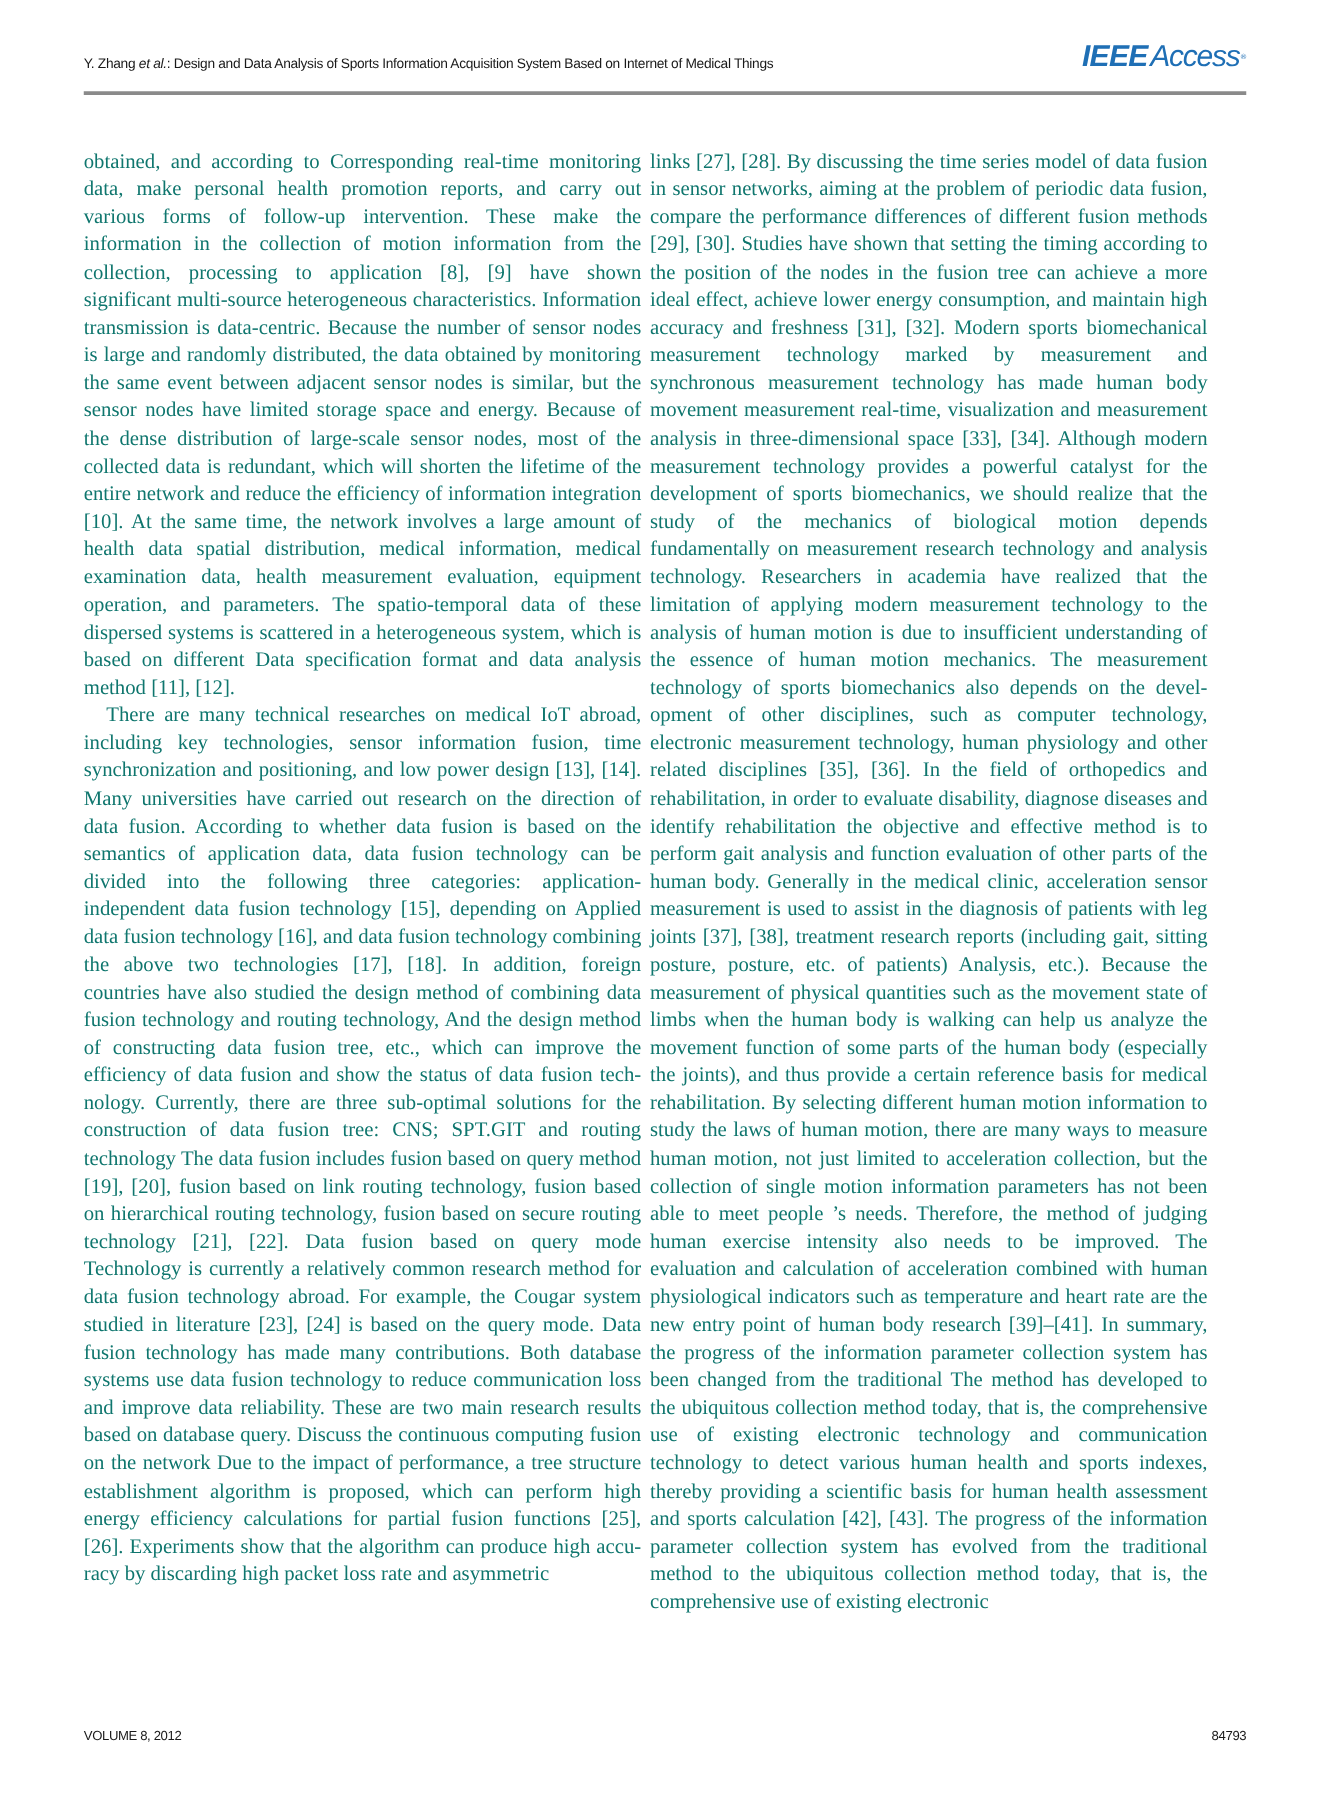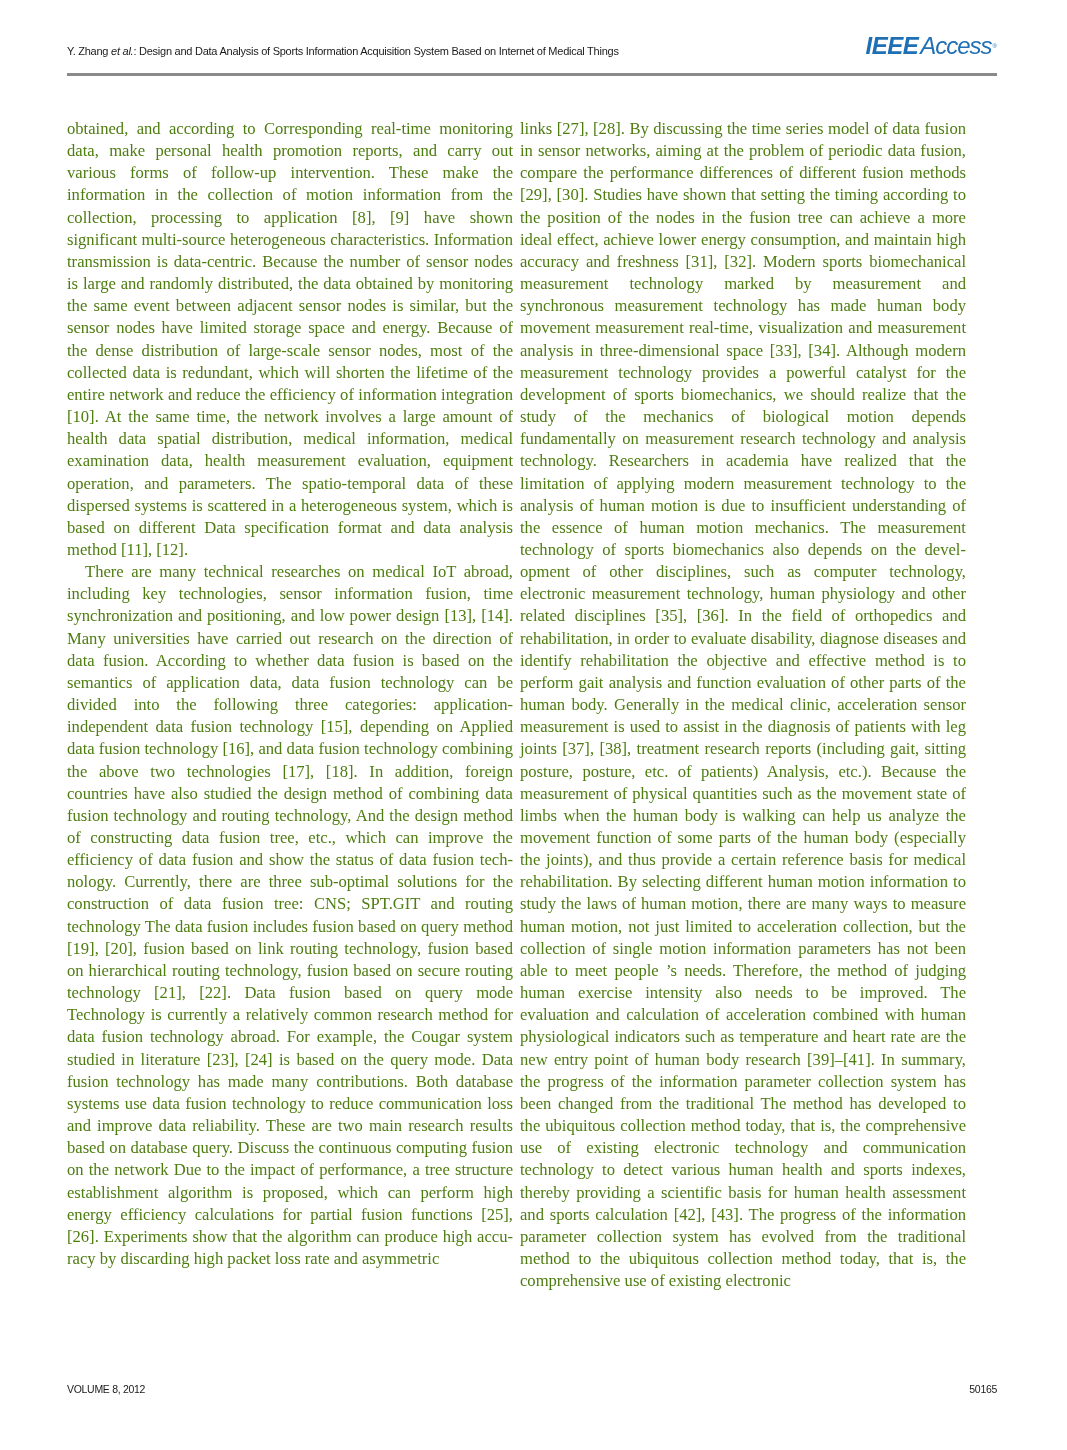--- a/index.html
+++ b/index.html
@@ -68,21 +68,21 @@
       background: #8a8a8a;
     }
     .column {
       position: absolute;
       top: 118px;
       width: 446px;
       font-family: "Liberation Serif", serif;
       font-size: 16.6px;
       line-height: 22.15px;
       text-align: justify;
-      color: #4d7c0f;
+      color: #0f766e;
     }
     .column p {
       margin: 0;
       hyphens: manual;
     }
     .col-left { left: 67px; }
     .col-right { left: 520px; }
     .indent { text-indent: 18px; }
     .footer {
       position: absolute;
@@ -121,14 +121,14 @@
   <p>obtained, and according to Corresponding real-time monitor­ing data, make personal health promotion reports, and carry out various forms of follow-up intervention. These make the information in the collection of motion information from the collection, processing to application [8], [9] have shown significant multi-source heterogeneous characteristics. Infor­mation transmission is data-centric. Because the number of sensor nodes is large and randomly distributed, the data obtained by monitoring the same event between adjacent sensor nodes is similar, but the sensor nodes have limited storage space and energy. Because of the dense distribution of large-scale sensor nodes, most of the collected data is redun­dant, which will shorten the lifetime of the entire network and reduce the efficiency of information integration [10]. At the same time, the network involves a large amount of health data spatial distribution, medical information, medical examination data, health measurement evaluation, equipment operation, and parameters. The spatio-temporal data of these dispersed systems is scattered in a heterogeneous system, which is based on different Data specification format and data analysis method [11], [12].</p>
   <p class="indent">There are many technical researches on medical IoT abroad, including key technologies, sensor information fusion, time synchronization and positioning, and low power design [13], [14]. Many universities have carried out research on the direction of data fusion. According to whether data fusion is based on the semantics of application data, data fusion technology can be divided into the following three cat­egories: application-independent data fusion technology [15], depending on Applied data fusion technology [16], and data fusion technology combining the above two technologies [17], [18]. In addition, foreign countries have also studied the design method of combining data fusion technology and routing technology, And the design method of construct­ing data fusion tree, etc., which can improve the efficiency of data fusion and show the status of data fusion tech­nology. Currently, there are three sub-optimal solutions for the construction of data fusion tree: CNS; SPT.GIT and routing technology The data fusion includes fusion based on query method [19], [20], fusion based on link rout­ing technology, fusion based on hierarchical routing tech­nology, fusion based on secure routing technology [21], [22]. Data fusion based on query mode Technology is cur­rently a relatively common research method for data fusion technology abroad. For example, the Cougar system stud­ied in literature [23], [24] is based on the query mode. Data fusion technology has made many contributions. Both database systems use data fusion technology to reduce com­munication loss and improve data reliability. These are two main research results based on database query. Discuss the continuous computing fusion on the network Due to the impact of performance, a tree structure establishment algo­rithm is proposed, which can perform high energy effi­ciency calculations for partial fusion functions [25], [26]. Experiments show that the algorithm can produce high accu­racy by discarding high packet loss rate and asymmetric</p>
 </div>
 
 <div class="column col-right">
   <p>links [27], [28]. By discussing the time series model of data fusion in sensor networks, aiming at the problem of periodic data fusion, compare the performance differences of different fusion methods [29], [30]. Studies have shown that setting the timing according to the position of the nodes in the fusion tree can achieve a more ideal effect, achieve lower energy consumption, and maintain high accuracy and freshness [31], [32]. Modern sports biomechanical measurement technol­ogy marked by measurement and synchronous measurement technology has made human body movement measurement real-time, visualization and measurement analysis in three-dimensional space [33], [34]. Although modern measurement technology provides a powerful catalyst for the development of sports biomechanics, we should realize that the study of the mechanics of biological motion depends fundamentally on measurement research technology and analysis technology. Researchers in academia have realized that the limitation of applying modern measurement technology to the analysis of human motion is due to insufficient understanding of the essence of human motion mechanics. The measurement technology of sports biomechanics also depends on the devel­opment of other disciplines, such as computer technology, electronic measurement technology, human physiology and other related disciplines [35], [36]. In the field of orthopedics and rehabilitation, in order to evaluate disability, diagnose diseases and identify rehabilitation the objective and effective method is to perform gait analysis and function evaluation of other parts of the human body. Generally in the medical clinic, acceleration sensor measurement is used to assist in the diagnosis of patients with leg joints [37], [38], treatment research reports (including gait, sitting posture, posture, etc. of patients) Analysis, etc.). Because the measurement of physical quantities such as the movement state of limbs when the human body is walking can help us analyze the movement function of some parts of the human body (especially the joints), and thus provide a certain reference basis for medical rehabilitation. By selecting different human motion informa­tion to study the laws of human motion, there are many ways to measure human motion, not just limited to acceleration collection, but the collection of single motion information parameters has not been able to meet people ’s needs. There­fore, the method of judging human exercise intensity also needs to be improved. The evaluation and calculation of acceleration combined with human physiological indicators such as temperature and heart rate are the new entry point of human body research [39]–[41]. In summary, the progress of the information parameter collection system has been changed from the traditional The method has developed to the ubiquitous collection method today, that is, the comprehen­sive use of existing electronic technology and communication technology to detect various human health and sports indexes, thereby providing a scientific basis for human health assess­ment and sports calculation [42], [43]. The progress of the information parameter collection system has evolved from the traditional method to the ubiquitous collection method today, that is, the comprehensive use of existing electronic</p>
 </div>
 
 <div class="footer">
   <span class="vol">VOLUME 8, 2012</span>
-  <span class="pgnum">50165</span>
+  <span class="pgnum">84793</span>
 </div>
 
 </body></html>

